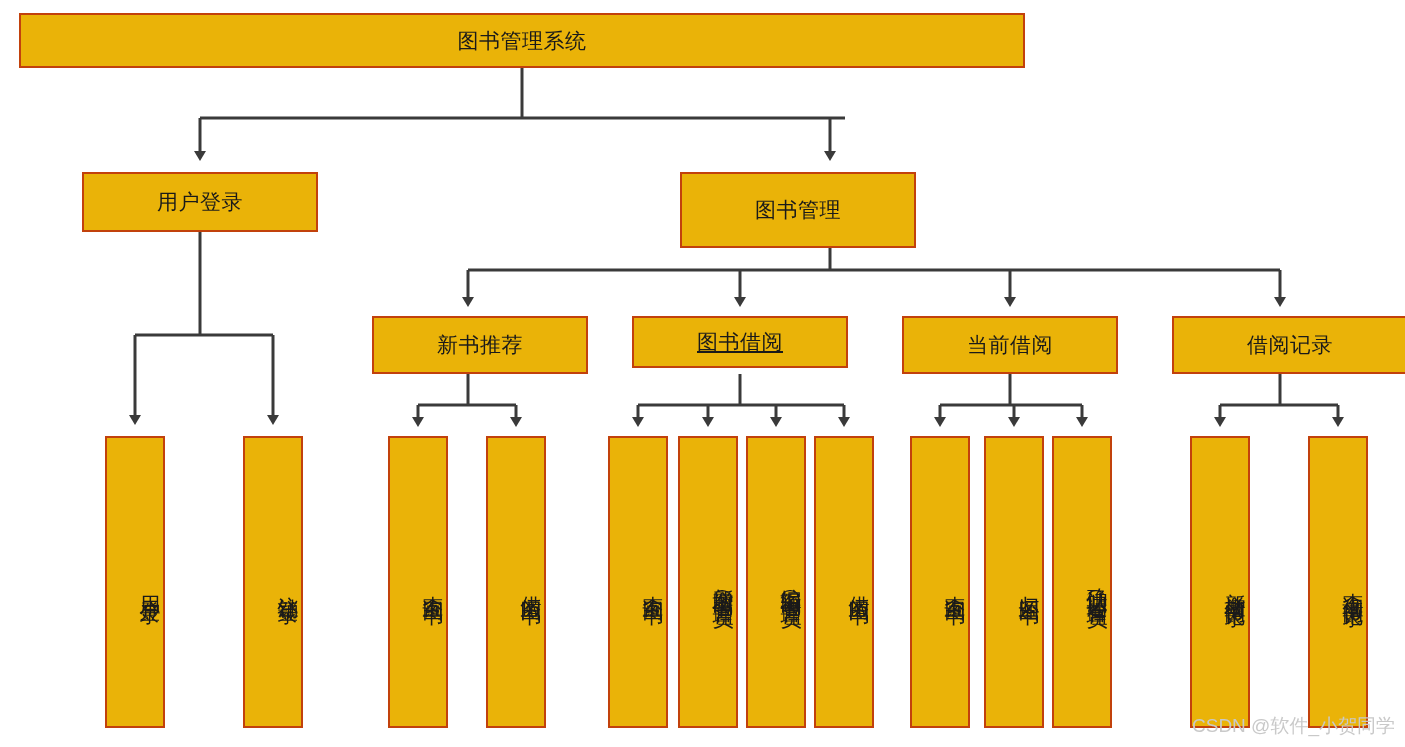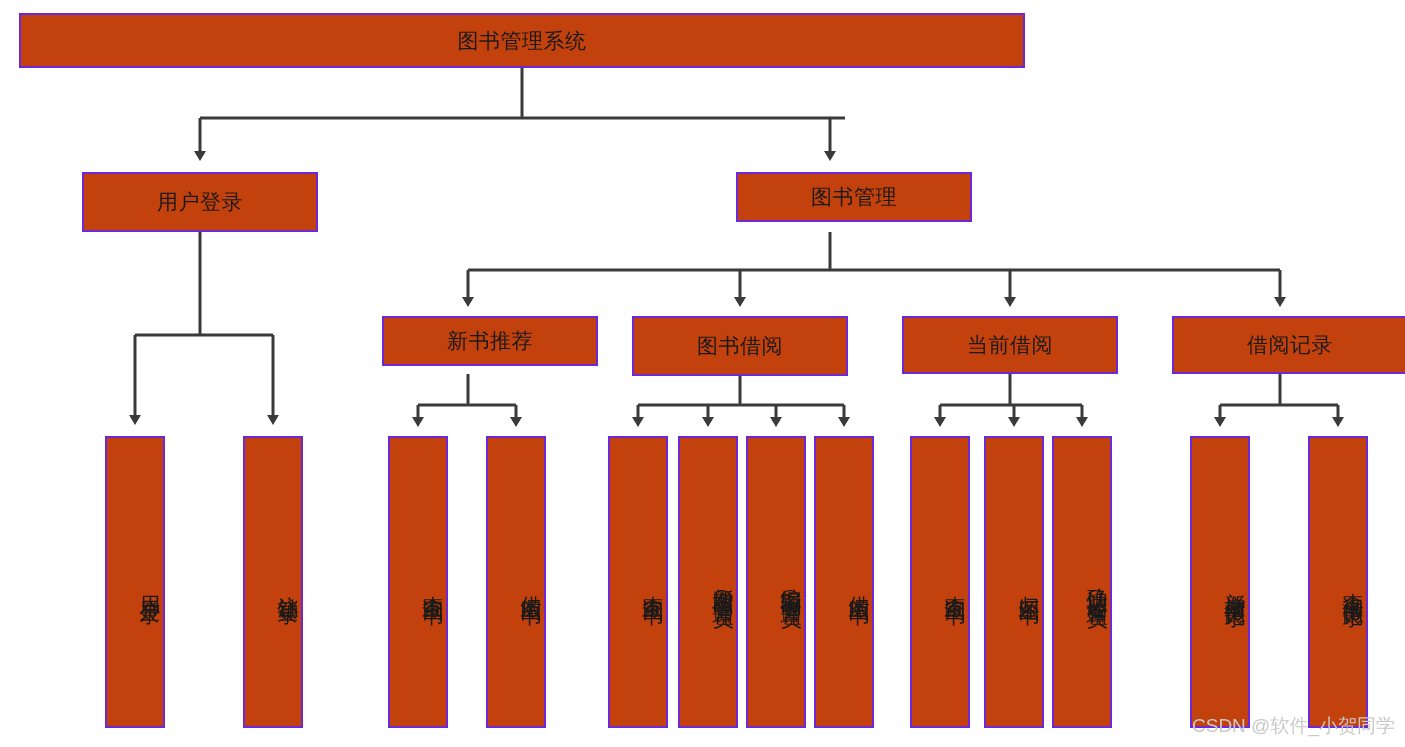--- a/index.html
+++ b/index.html
@@ -21,22 +21,22 @@
   #svg-layer {
     position: absolute;
     left: 0;
     top: 0;
     width: 1405px;
     height: 747px;
   }
   .node {
     position: absolute;
     box-sizing: border-box;
-    border: 2px solid #6d28d9;
-    background: #c2410c;
+    border: 2px solid #c2410c;
+    background: #eab308;
     color: #1a1a1a;
     display: flex;
     align-items: center;
     justify-content: center;
     text-align: center;
     z-index: 2;
   }
   .node-h {
     font-size: 21px;
     letter-spacing: 0.5px;
@@ -119,28 +119,28 @@
     </g>
   </svg>
 
   <div class="node node-h" id="n-root" style="left: 19px; top: 13px; width: 1006px; height: 55px;">
     <span>图书管理系统</span>
   </div>
 
   <div class="node node-h" id="n-l1-0" style="left: 82px; top: 172px; width: 236px; height: 60px;">
     <span>用户登录</span>
   </div>
-  <div class="node node-h" id="n-l1-1" style="left: 736px; top: 172px; width: 236px; height: 50px;">
+  <div class="node node-h" id="n-l1-1" style="left: 680px; top: 172px; width: 236px; height: 76px;">
     <span>图书管理</span>
   </div>
 
-  <div class="node node-h" id="n-l2-0" style="left: 382px; top: 316px; width: 216px; height: 50px; justify-content: center;">
+  <div class="node node-h" id="n-l2-0" style="left: 372px; top: 316px; width: 216px; height: 58px; justify-content: center;">
     <span>新书推荐</span>
   </div>
-  <div class="node node-h" id="n-l2-1" style="left: 632px; top: 316px; width: 216px; height: 60px;">
+  <div class="node node-h" id="n-l2-1" style="left: 632px; top: 316px; width: 216px; height: 52px; text-decoration: underline;">
     <span>图书借阅</span>
   </div>
   <div class="node node-h" id="n-l2-2" style="left: 902px; top: 316px; width: 216px; height: 58px; text-align: right;">
     <span>当前借阅</span>
   </div>
   <div class="node node-h" id="n-l2-3" style="left: 1172px; top: 316px; width: 236px; height: 58px;">
     <span>借阅记录</span>
   </div>
 
   <div class="node node-v" id="n-leaf-0" style="left: 105px; top: 436px; width: 60px; height: 292px;">

